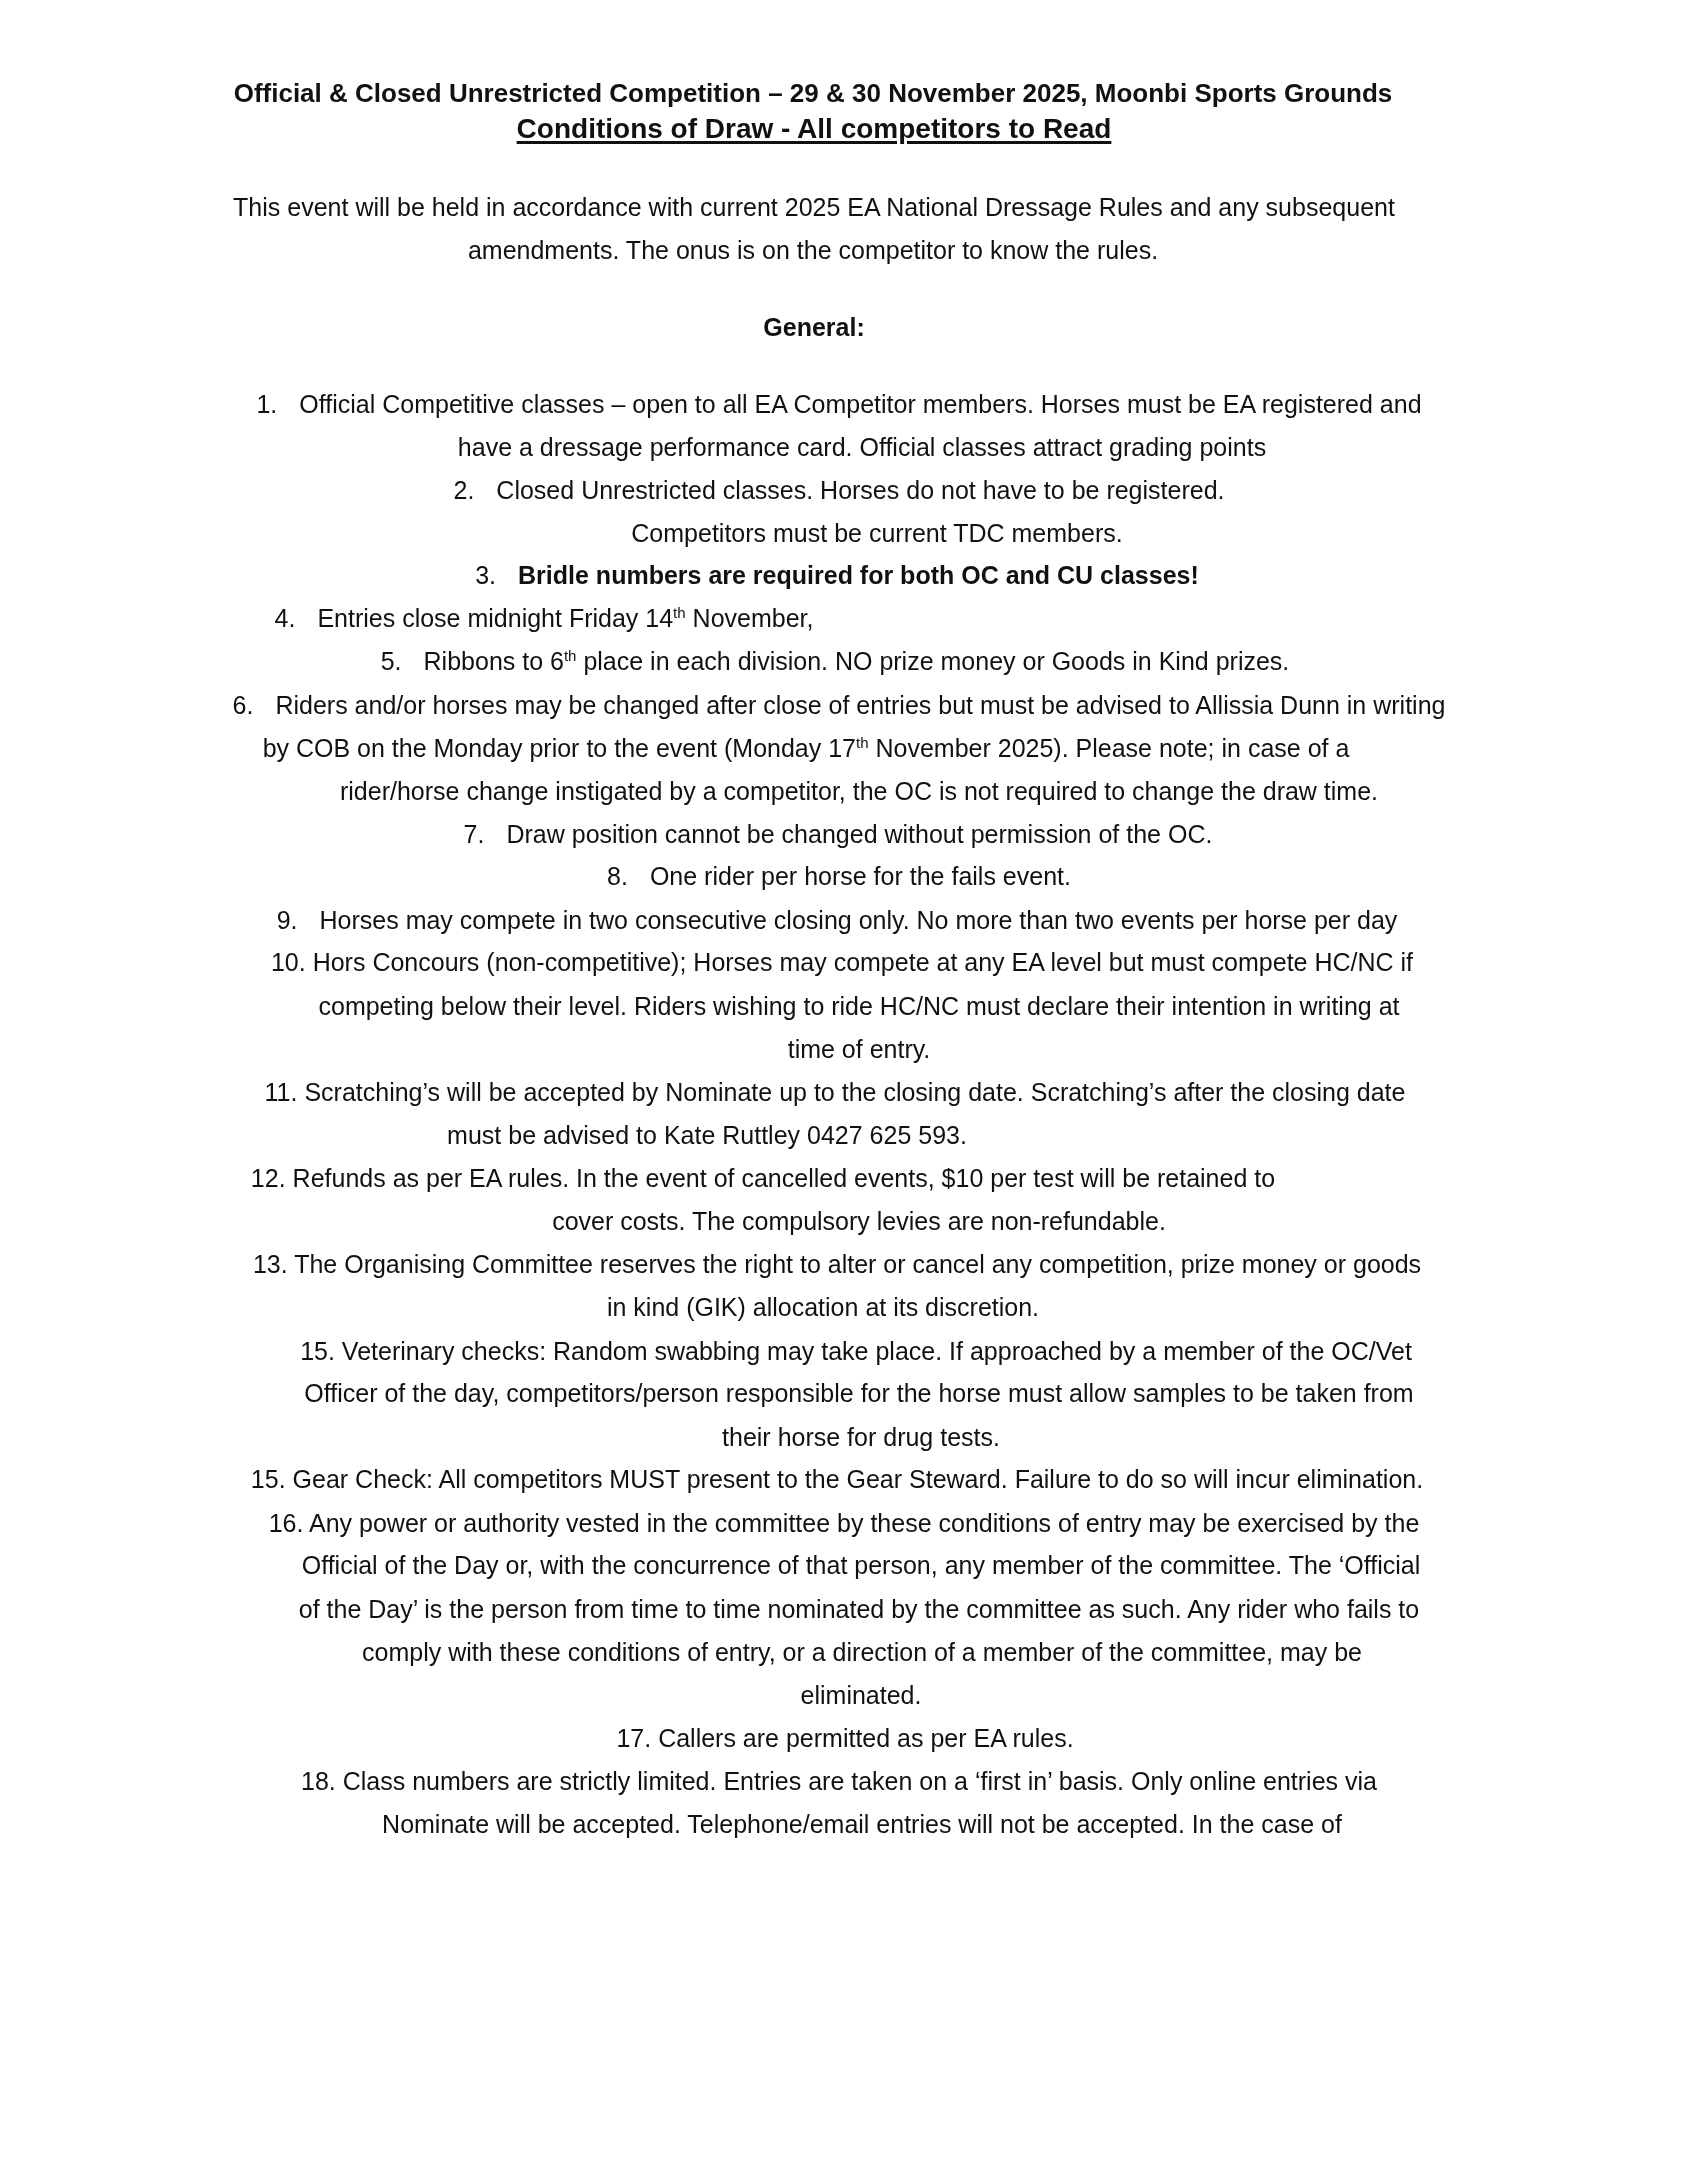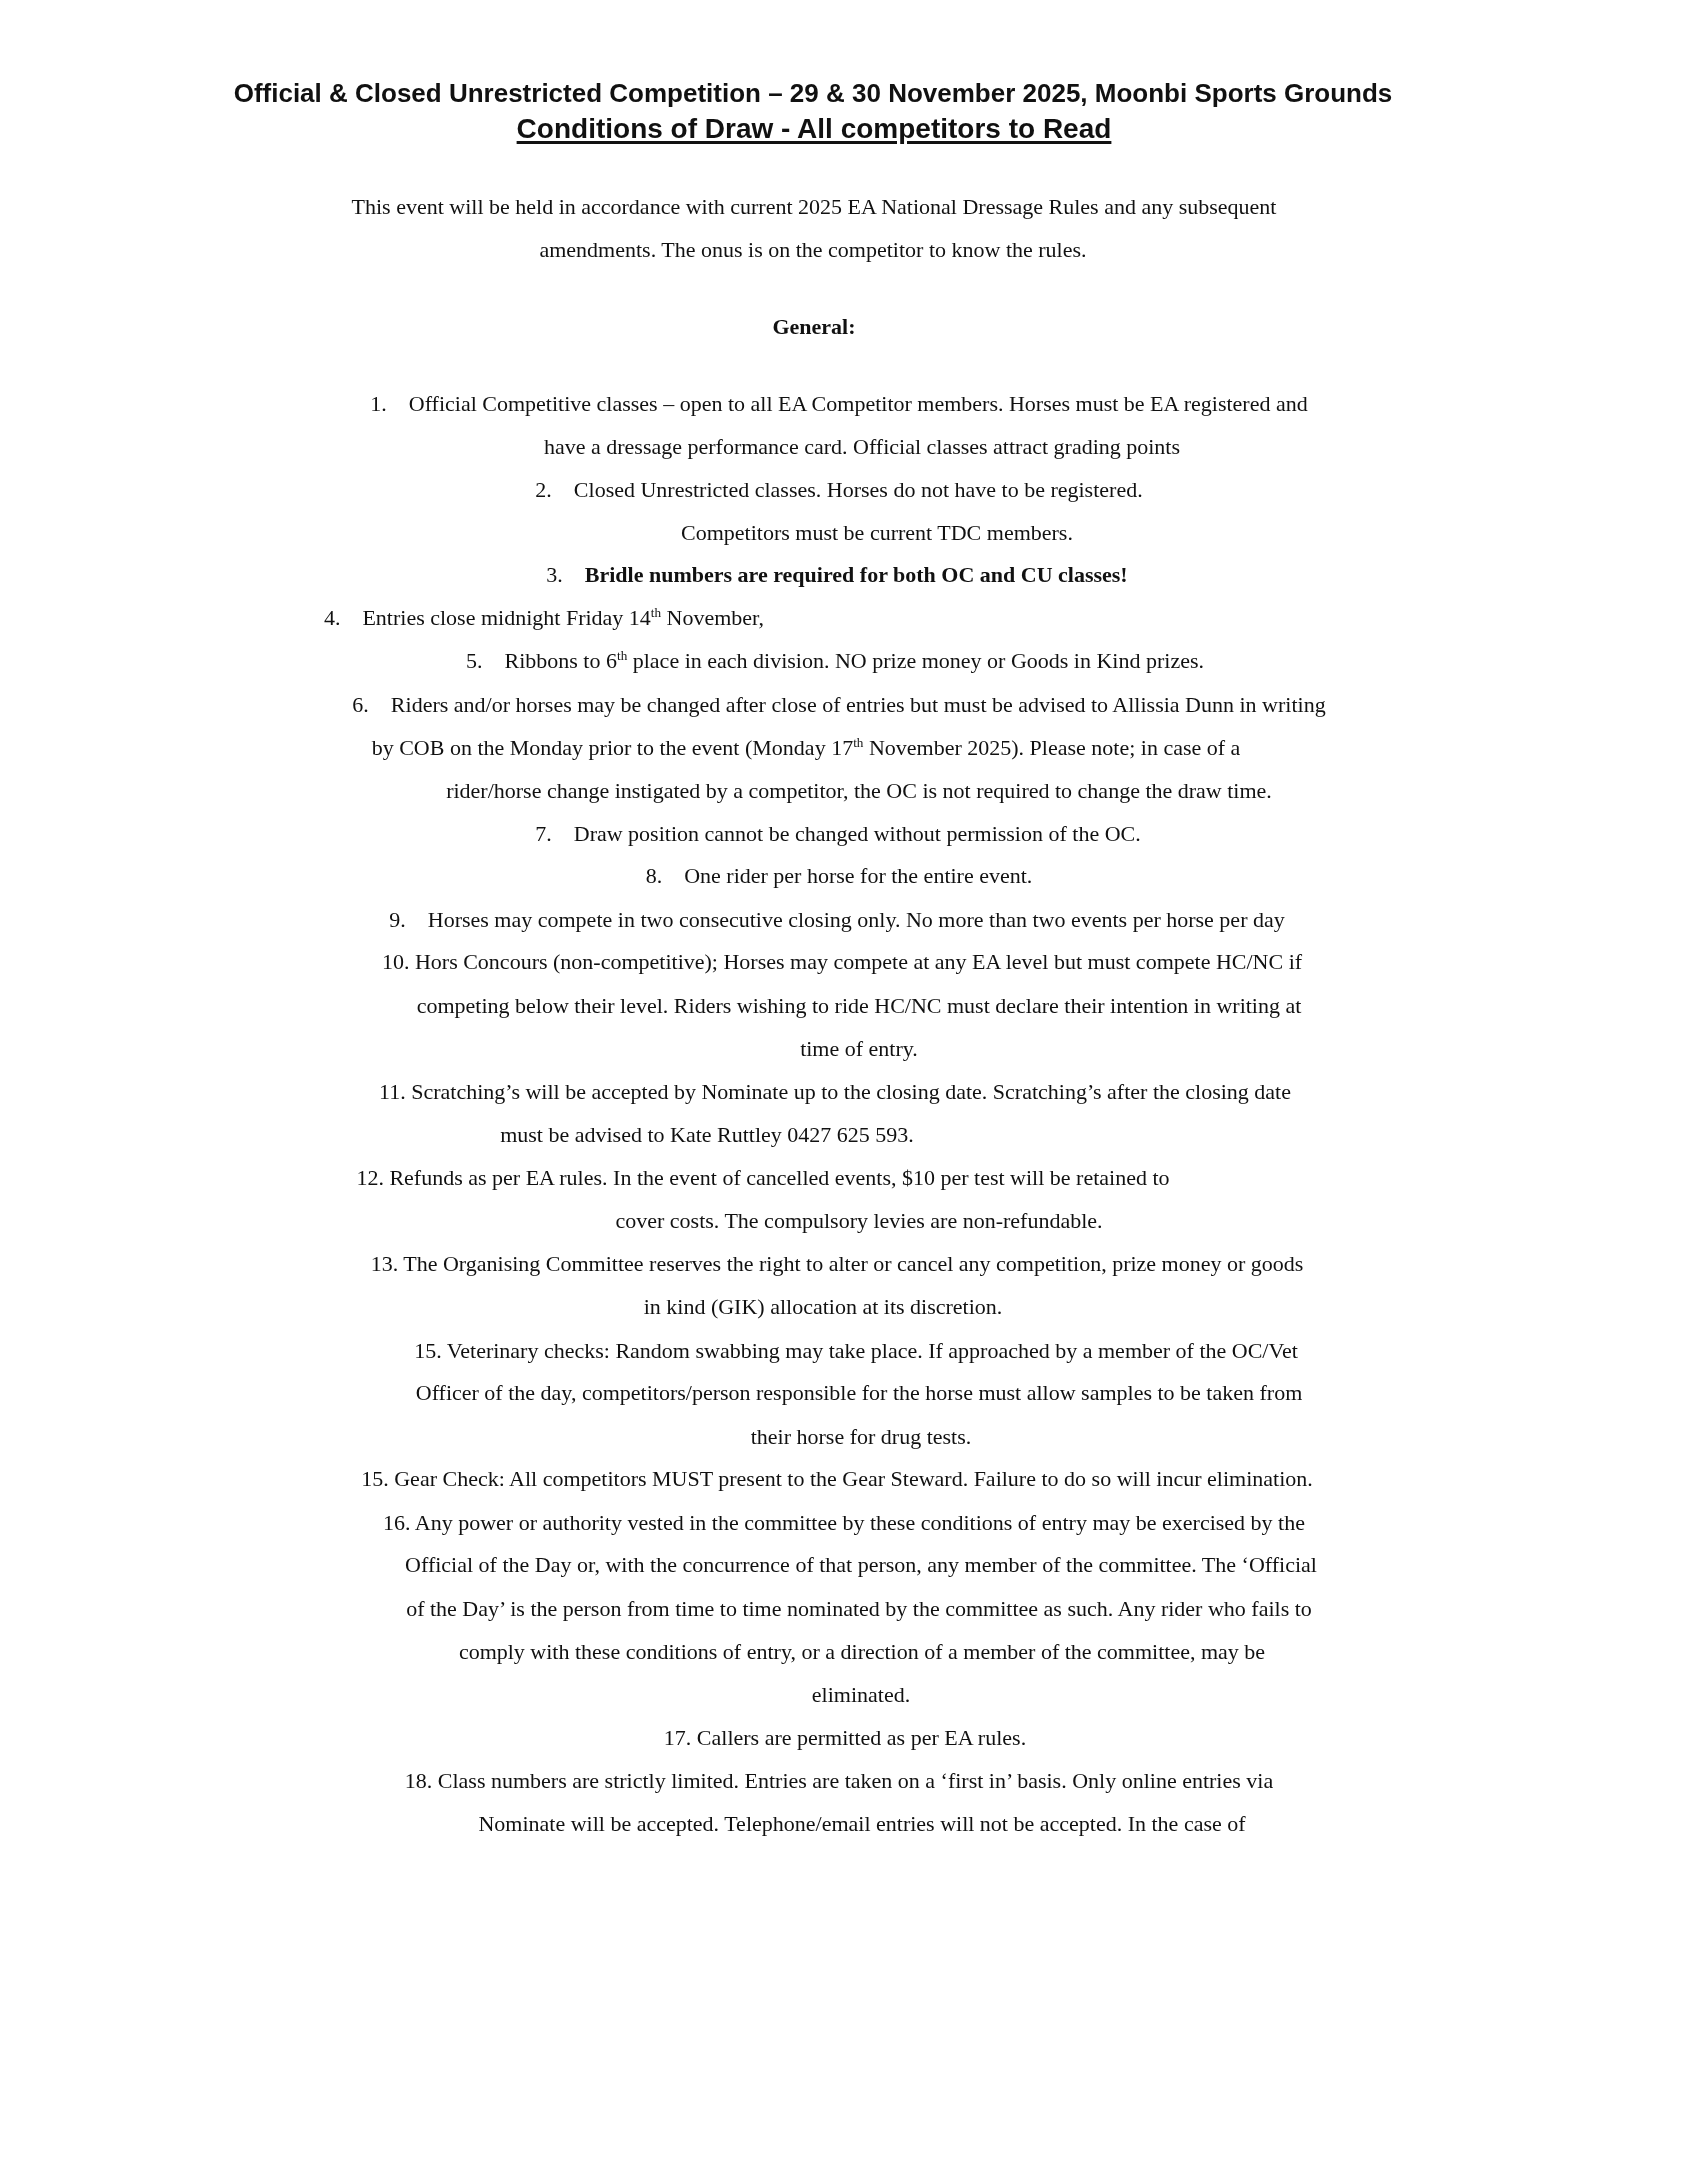--- a/index.html
+++ b/index.html
@@ -1,17 +1,17 @@
 <!DOCTYPE html>
 <html><head>
 <meta charset="utf-8">
 <style>
   html, body { margin:0; padding:0; background:#ffffff; }
   body { width:1683px; height:2178px; position:relative; overflow:hidden; color:#111; }
-  .ln { position:absolute; white-space:nowrap; transform:translateX(-50%); font-family:Liberation Serif, serif; font-size:22px; line-height:30px; }
+  .ln { position:absolute; white-space:nowrap; transform:translateX(-50%); font-family:Liberation Sans, sans-serif; font-size:25px; line-height:30px; }
   .hd { font-family:"Liberation Sans", sans-serif; font-weight:bold; font-size:27px; line-height:32px; }
   .ul { text-decoration:underline; text-decoration-thickness:3px; text-underline-offset:3px; }
   .bold { font-weight:bold; }
   .num { display:inline-block; margin-right:22px; }
   sup { font-size:60%; line-height:0; vertical-align:super; }
 </style>
 </head>
 <body>
 
 <div>
@@ -35,21 +35,21 @@
   <div class="ln" style="left:544px;top:603px;"><span class="num">4.</span><span>Entries close midnight Friday 14</span><sup>th</sup><span> November,</span></div>
 
   <div class="ln" style="left:835px;top:646px;"><span class="num">5.</span><span>Ribbons to 6</span><sup>th</sup><span> place in each division. NO prize money or Goods in Kind prizes.</span></div>
 
   <div class="ln" style="left:839px;top:690px;"><span class="num">6.</span><span>Riders and/or horses may be changed after close of entries but must be advised to Allissia Dunn in writing</span></div>
   <div class="ln" style="left:806px;top:733px;"><span>by COB on the Monday prior to the event (Monday 17</span><sup>th</sup><span> November 2025).  Please note; in case of a</span></div>
   <div class="ln" style="left:859px;top:776px;">rider/horse change instigated by a competitor, the OC is not required to change the draw time.</div>
 
   <div class="ln" style="left:838px;top:819px;"><span class="num">7.</span><span>Draw position cannot be changed without permission of the OC.</span></div>
 
-  <div class="ln" style="left:839px;top:861px;"><span class="num">8.</span><span>One rider per horse for the entire event.</span></div>
+  <div class="ln" style="left:839px;top:861px;"><span class="num">8.</span><span>One rider per horse for the fails event.</span></div>
 
   <div class="ln" style="left:837px;top:905px;"><span class="num">9.</span><span>Horses may compete in two consecutive closing only.  No more than two events per horse per day</span></div>
 
   <div class="ln" style="left:842px;top:947px;"><span>10.</span> <span>Hors Concours (non-competitive); Horses may compete at any EA level but must compete HC/NC if</span></div>
   <div class="ln" style="left:859px;top:991px;">competing below their level. Riders wishing to ride HC/NC must declare their intention in writing at</div>
   <div class="ln" style="left:859px;top:1034px;">time of entry.</div>
 
   <div class="ln" style="left:835px;top:1077px;"><span>11.</span> <span>Scratching’s will be accepted by Nominate up to the closing date. Scratching’s after the closing date</span></div>
   <div class="ln" style="left:707px;top:1120px;">must be advised to Kate Ruttley 0427 625 593.</div>
 

